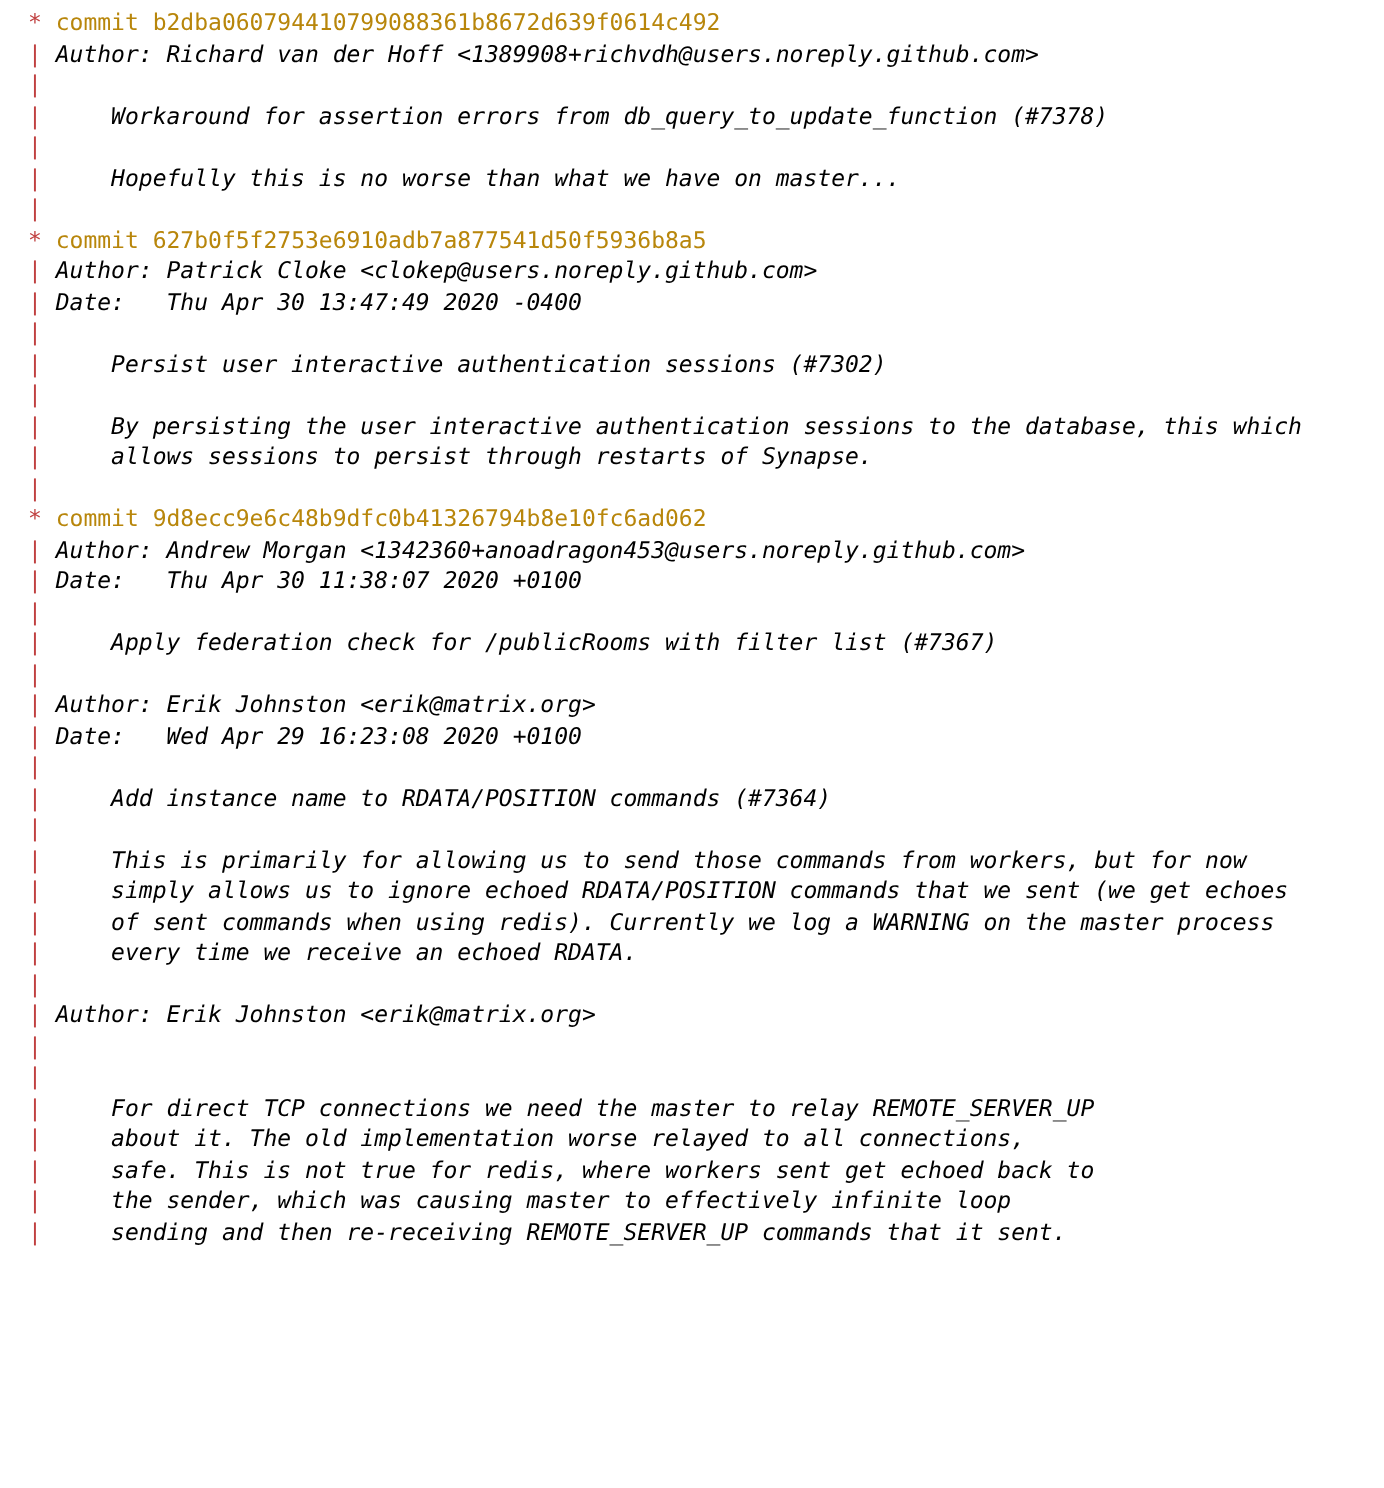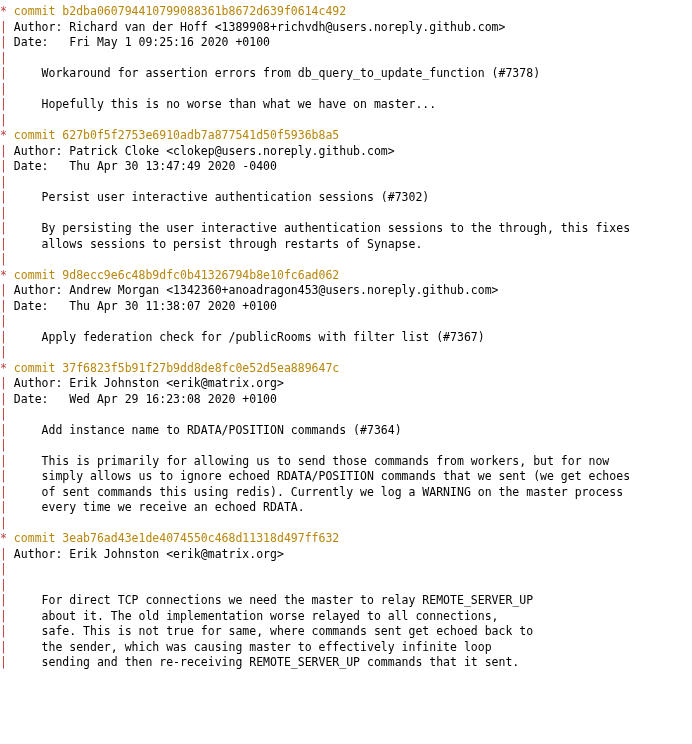--- a/index.html
+++ b/index.html
@@ -16,76 +16,74 @@
     line-height: 15.5px;
     color: #000000;
   }
   #log {
     padding: 4px 0 0 0;
   }
   .line {
     white-space: pre;
     height: 15.5px;
     display: block;
-    padding-left: 0;
+    padding-left: 14px;
   }
   .graph {
     color: #c04040;
   }
   .graph-star {
     color: #c04040;
   }
   .commit-hash {
     color: #b8860b;
   }
   .body-text {
     color: #000000;
+    font-style: italic;
   }
   .seg { white-space: pre; }
 </style>
 </head>
 <body>
 
 <div id="log">
     <div class="line"><span class="seg graph-star">* </span><span class="seg commit-hash">commit </span><span class="seg commit-hash">b2dba060794410799088361b8672d639f0614c492</span></div>
     <div class="line"><span class="seg graph">| </span><span class="seg body-text">Author: Richard van der Hoff &lt;1389908+richvdh@users.noreply.github.com&gt;</span></div>
-    <div class="line"><span class="seg graph">| </span><span class="seg body-text">Date:   Fri May 1 09:25:16 2020 +0100</span></div>
     <div class="line"><span class="seg graph">| </span><span class="seg body-text"></span></div>
     <div class="line"><span class="seg graph">| </span><span class="seg body-text">    Workaround for assertion errors from db_query_to_update_function (#7378)</span></div>
     <div class="line"><span class="seg graph">| </span><span class="seg body-text"></span></div>
     <div class="line"><span class="seg graph">| </span><span class="seg body-text">    Hopefully this is no worse than what we have on master...</span></div>
     <div class="line"><span class="seg graph">| </span><span class="seg body-text"></span></div>
     <div class="line"><span class="seg graph-star">* </span><span class="seg commit-hash">commit </span><span class="seg commit-hash">627b0f5f2753e6910adb7a877541d50f5936b8a5</span></div>
     <div class="line"><span class="seg graph">| </span><span class="seg body-text">Author: Patrick Cloke &lt;clokep@users.noreply.github.com&gt;</span></div>
     <div class="line"><span class="seg graph">| </span><span class="seg body-text">Date:   Thu Apr 30 13:47:49 2020 -0400</span></div>
     <div class="line"><span class="seg graph">| </span><span class="seg body-text"></span></div>
     <div class="line"><span class="seg graph">| </span><span class="seg body-text">    Persist user interactive authentication sessions (#7302)</span></div>
     <div class="line"><span class="seg graph">| </span><span class="seg body-text"></span></div>
-    <div class="line"><span class="seg graph">| </span><span class="seg body-text">    By persisting the user interactive authentication sessions to the through, this fixes</span></div>
+    <div class="line"><span class="seg graph">| </span><span class="seg body-text">    By persisting the user interactive authentication sessions to the database, this which</span></div>
     <div class="line"><span class="seg graph">| </span><span class="seg body-text">    allows sessions to persist through restarts of Synapse.</span></div>
     <div class="line"><span class="seg graph">| </span><span class="seg body-text"></span></div>
     <div class="line"><span class="seg graph-star">* </span><span class="seg commit-hash">commit </span><span class="seg commit-hash">9d8ecc9e6c48b9dfc0b41326794b8e10fc6ad062</span></div>
     <div class="line"><span class="seg graph">| </span><span class="seg body-text">Author: Andrew Morgan &lt;1342360+anoadragon453@users.noreply.github.com&gt;</span></div>
     <div class="line"><span class="seg graph">| </span><span class="seg body-text">Date:   Thu Apr 30 11:38:07 2020 +0100</span></div>
     <div class="line"><span class="seg graph">| </span><span class="seg body-text"></span></div>
     <div class="line"><span class="seg graph">| </span><span class="seg body-text">    Apply federation check for /publicRooms with filter list (#7367)</span></div>
     <div class="line"><span class="seg graph">| </span><span class="seg body-text"></span></div>
-    <div class="line"><span class="seg graph-star">* </span><span class="seg commit-hash">commit </span><span class="seg commit-hash">37f6823f5b91f27b9dd8de8fc0e52d5ea889647c</span></div>
     <div class="line"><span class="seg graph">| </span><span class="seg body-text">Author: Erik Johnston &lt;erik@matrix.org&gt;</span></div>
     <div class="line"><span class="seg graph">| </span><span class="seg body-text">Date:   Wed Apr 29 16:23:08 2020 +0100</span></div>
     <div class="line"><span class="seg graph">| </span><span class="seg body-text"></span></div>
     <div class="line"><span class="seg graph">| </span><span class="seg body-text">    Add instance name to RDATA/POSITION commands (#7364)</span></div>
     <div class="line"><span class="seg graph">| </span><span class="seg body-text"></span></div>
     <div class="line"><span class="seg graph">| </span><span class="seg body-text">    This is primarily for allowing us to send those commands from workers, but for now</span></div>
     <div class="line"><span class="seg graph">| </span><span class="seg body-text">    simply allows us to ignore echoed RDATA/POSITION commands that we sent (we get echoes</span></div>
-    <div class="line"><span class="seg graph">| </span><span class="seg body-text">    of sent commands this using redis). Currently we log a WARNING on the master process</span></div>
+    <div class="line"><span class="seg graph">| </span><span class="seg body-text">    of sent commands when using redis). Currently we log a WARNING on the master process</span></div>
     <div class="line"><span class="seg graph">| </span><span class="seg body-text">    every time we receive an echoed RDATA.</span></div>
     <div class="line"><span class="seg graph">| </span><span class="seg body-text"></span></div>
-    <div class="line"><span class="seg graph-star">* </span><span class="seg commit-hash">commit </span><span class="seg commit-hash">3eab76ad43e1de4074550c468d11318d497ff632</span></div>
     <div class="line"><span class="seg graph">| </span><span class="seg body-text">Author: Erik Johnston &lt;erik@matrix.org&gt;</span></div>
     <div class="line"><span class="seg graph">| </span><span class="seg body-text"></span></div>
     <div class="line"><span class="seg graph">| </span><span class="seg body-text"></span></div>
     <div class="line"><span class="seg graph">| </span><span class="seg body-text">    For direct TCP connections we need the master to relay REMOTE_SERVER_UP</span></div>
     <div class="line"><span class="seg graph">| </span><span class="seg body-text">    about it. The old implementation worse relayed to all connections,</span></div>
-    <div class="line"><span class="seg graph">| </span><span class="seg body-text">    safe. This is not true for same, where commands sent get echoed back to</span></div>
+    <div class="line"><span class="seg graph">| </span><span class="seg body-text">    safe. This is not true for redis, where workers sent get echoed back to</span></div>
     <div class="line"><span class="seg graph">| </span><span class="seg body-text">    the sender, which was causing master to effectively infinite loop</span></div>
     <div class="line"><span class="seg graph">| </span><span class="seg body-text">    sending and then re-receiving REMOTE_SERVER_UP commands that it sent.</span></div>
   </div>
 
 </body></html>

